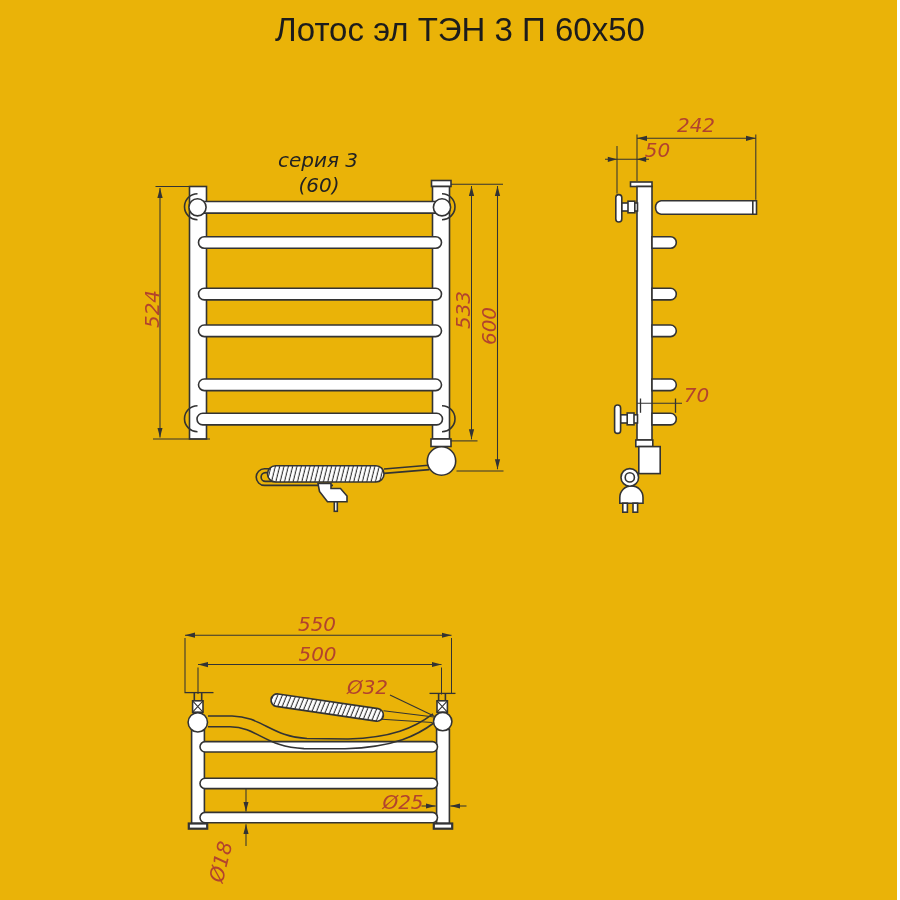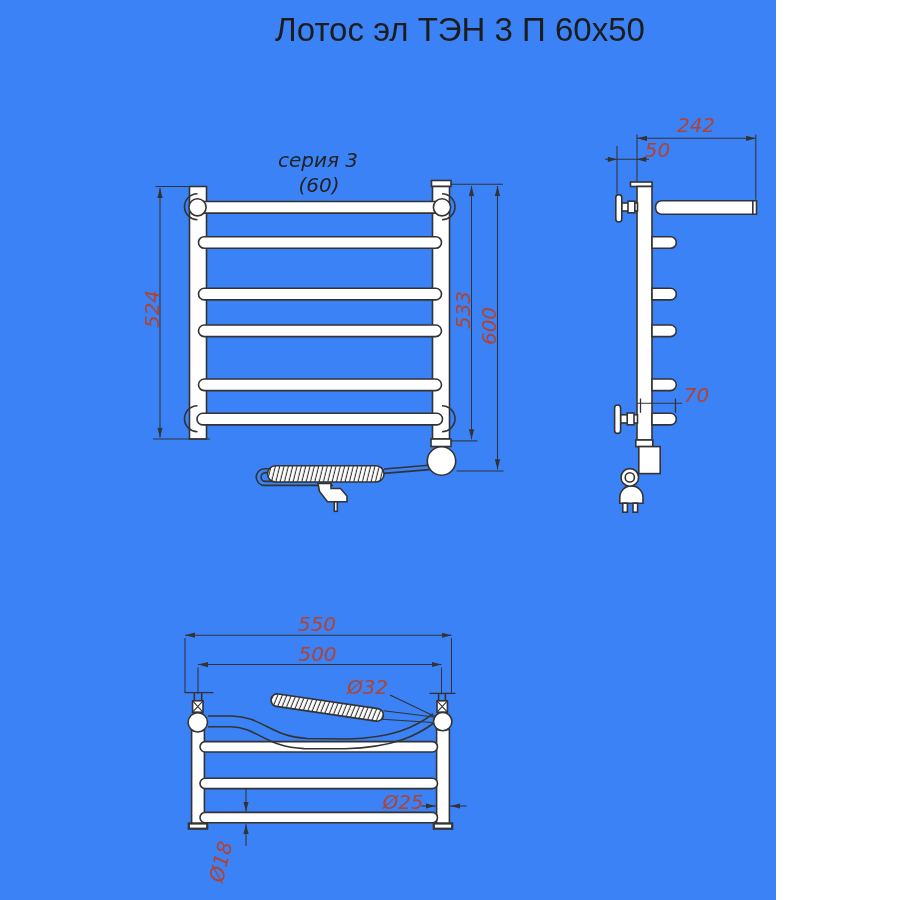--- a/index.html
+++ b/index.html
@@ -1,16 +1,16 @@
 <!DOCTYPE html>
 <html><head>
 <meta charset="utf-8">
 <style>
   html,body{margin:0;padding:0;background:#ffffff;}
-  .sheet{position:relative;width:776px;height:900px;background:#3b82f6;overflow:hidden;}
+  .sheet{position:relative;width:897px;height:900px;background:#eab308;overflow:hidden;}
   svg{position:absolute;left:0;top:0;}
   .s  {stroke:#333333;stroke-width:1.6;fill:#ffffff;}
   .sn {stroke:#333333;stroke-width:1.6;fill:none;}
   .th {stroke:#333333;stroke-width:2.2;fill:#ffffff;}
   .d  {stroke:#333333;stroke-width:1.05;fill:none;}
   .tk {stroke:#333333;stroke-width:1.3;fill:none;}
   .arrfill{fill:#333333;stroke:none;}
   .dim-text{fill:#b2432e;font-family:"DejaVu Sans",sans-serif;font-style:italic;font-size:20px;text-anchor:middle;}
   .lbl-text{fill:#222222;font-family:"DejaVu Sans",sans-serif;font-style:italic;font-size:20px;text-anchor:middle;}
   .title-text{fill:#1c1c1c;font-family:"Liberation Sans",sans-serif;font-size:33px;text-anchor:middle;}

